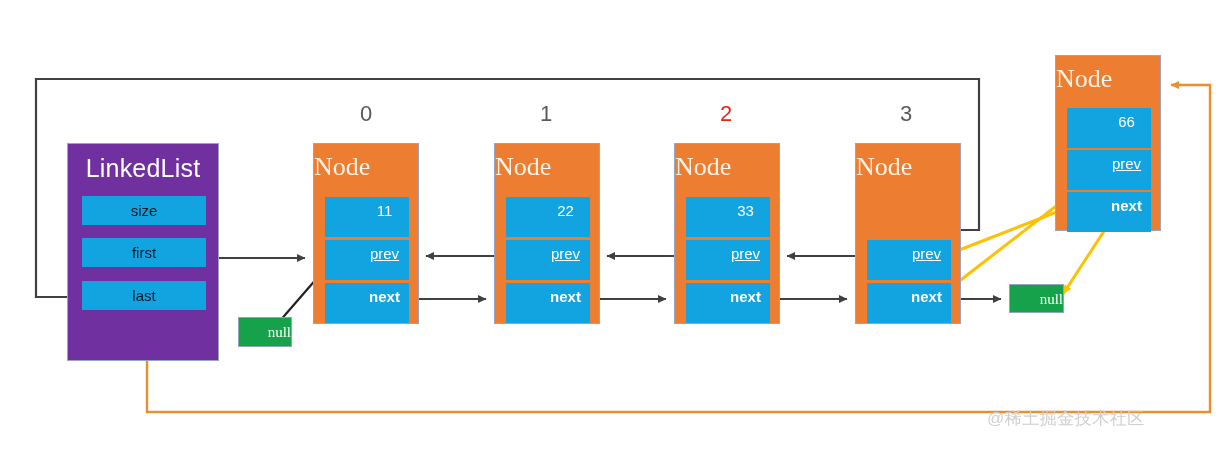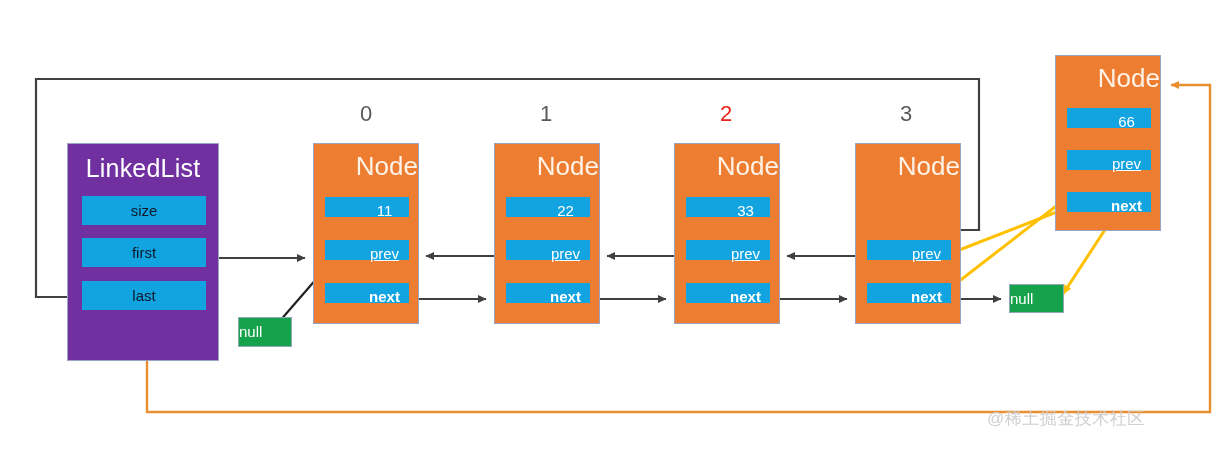--- a/index.html
+++ b/index.html
@@ -71,30 +71,31 @@
     background: #ED7D31;
     border: 1px solid #9aa3c0;
     box-sizing: border-box;
     z-index: 3;
   }
   .node-title {
     position: absolute;
     left: 0;
     top: 7px;
     width: 100%;
-    text-align: right;
+    text-align: left;
     color: #FFF2E6;
     font-size: 26px;
     line-height: 31px;
+    font-family: Liberation Serif, serif;
   }
   .node-field {
     position: absolute;
     left: 11px;
     width: 84px;
-    height: 20px;
+    height: 40px;
     background: #12A4E0;
     color: #ffffff;
     font-size: 15px;
     line-height: 28px;
     text-align: center;
     box-sizing: border-box;
     padding-left: 35px;
   }
   .node-field.v { top: 53px; }
   .node-field.p { top: 96px; text-decoration: underline; }
@@ -126,23 +127,24 @@
   .idx.i3 { left: 886px; }
 
   
   .nullbox {
     position: absolute;
     background: #15A24A;
     border: 1px solid #8fa8b8;
     color: #ffffff;
     font-size: 15px;
     line-height: 28px;
-    text-align: left;
+    text-align: right;
     box-sizing: border-box;
     z-index: 3;
+    font-family: Liberation Serif, serif;
   }
   .nullbox.b0 { left: 238px; top: 317px; width: 54px; height: 30px; }
   .nullbox.b1 { left: 1009px; top: 284px; width: 55px; height: 29px; }
 
   
   .watermark {
     position: absolute;
     left: 987px;
     top: 408px;
     font-size: 17px;

